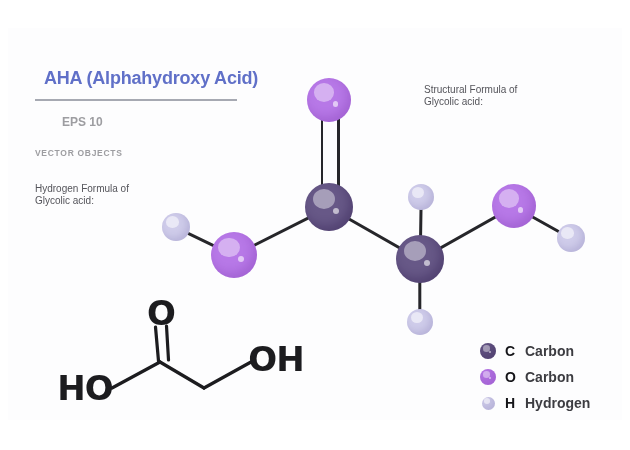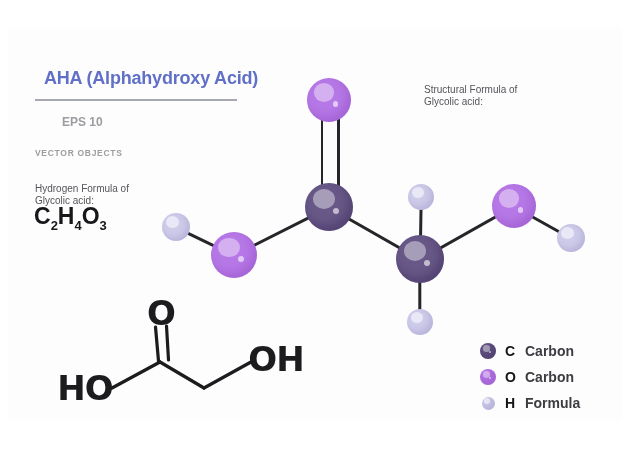--- a/index.html
+++ b/index.html
@@ -64,21 +64,20 @@
   <div class="subtitle">AHA (Alphahydroxy Acid)</div>
   <div class="divider"></div>
   <div class="meta1">VECTOR OBJECTS</div>
   <div class="meta2">EPS 10</div>
 
   <div class="small-label mol-label">
     <div>Hydrogen Formula of</div>
     <div>Glycolic acid:</div>
   </div>
 
-  <div class="formula"><span>C</span><sub>2</sub><span>H</span><sub>4</sub><span>O</span><sub>3</sub></div>
 
   <div class="small-label struct-label">
     <div>Structural Formula of</div>
     <div>Glycolic acid:</div>
   </div>
 
   <div id="molecule3d">
       <div class="bond" style="left: 176px; top: 225.7px; width: 64.405px; transform-origin: 0px 50%; transform: rotate(25.7693deg);"></div>
       <div class="bond" style="left: 234px; top: 253.7px; width: 106.438px; transform-origin: 0px 50%; transform: rotate(-26.8058deg);"></div>
       <div class="bond" style="left: 329px; top: 205.7px; width: 104.809px; transform-origin: 0px 50%; transform: rotate(29.7449deg);"></div>
@@ -117,16 +116,16 @@
       <span class="legend-name">Carbon</span>
     </div>
     <div class="legend-row">
       <span class="legend-ball atom atom-O"></span>
       <span class="legend-symbol">O</span>
       <span class="legend-name">Carbon</span>
     </div>
     <div class="legend-row">
       <span class="legend-ball sm atom atom-H"></span>
       <span class="legend-symbol">H</span>
-      <span class="legend-name">Formula</span>
+      <span class="legend-name">Hydrogen</span>
     </div>
   </div>
 </div>
 
 </body></html>

